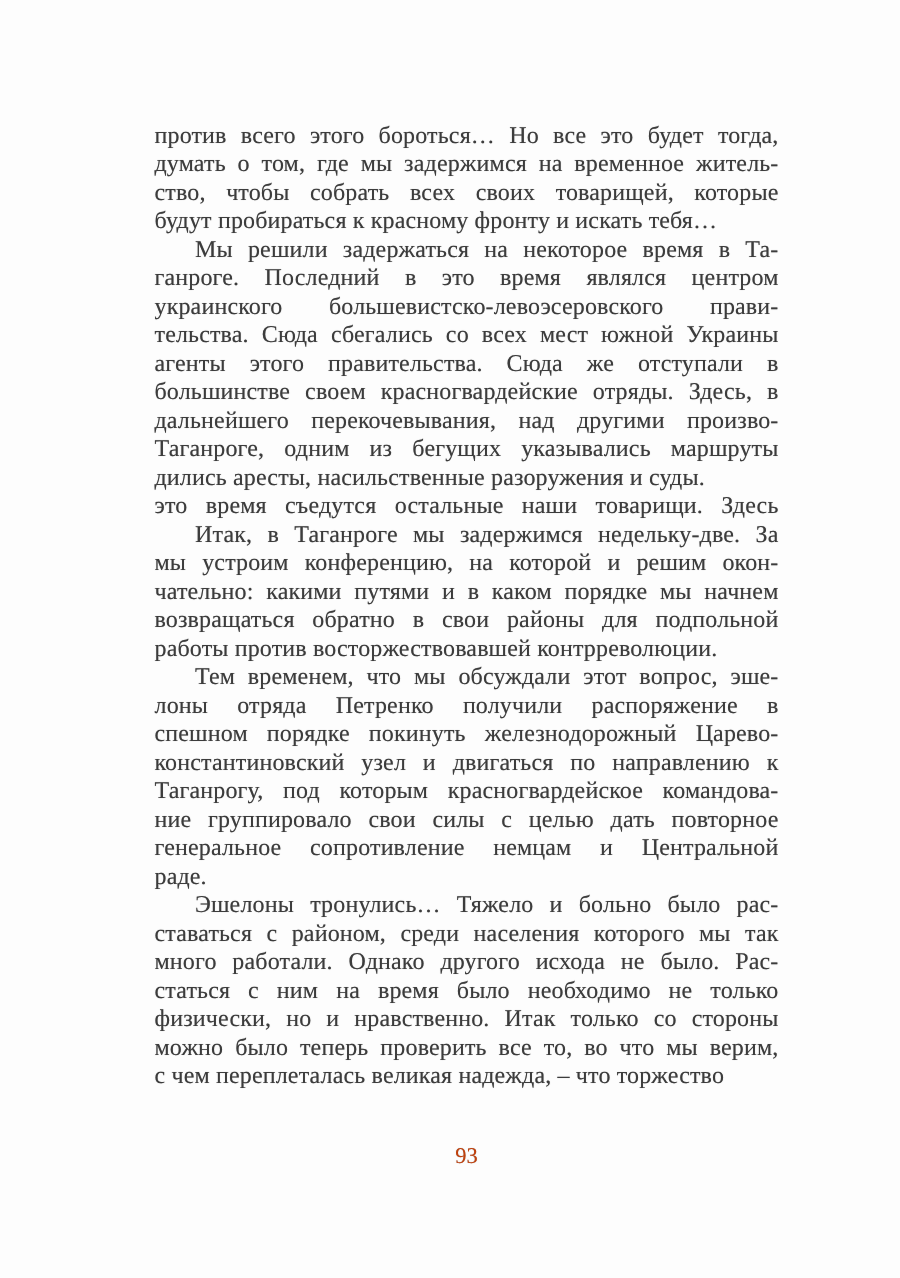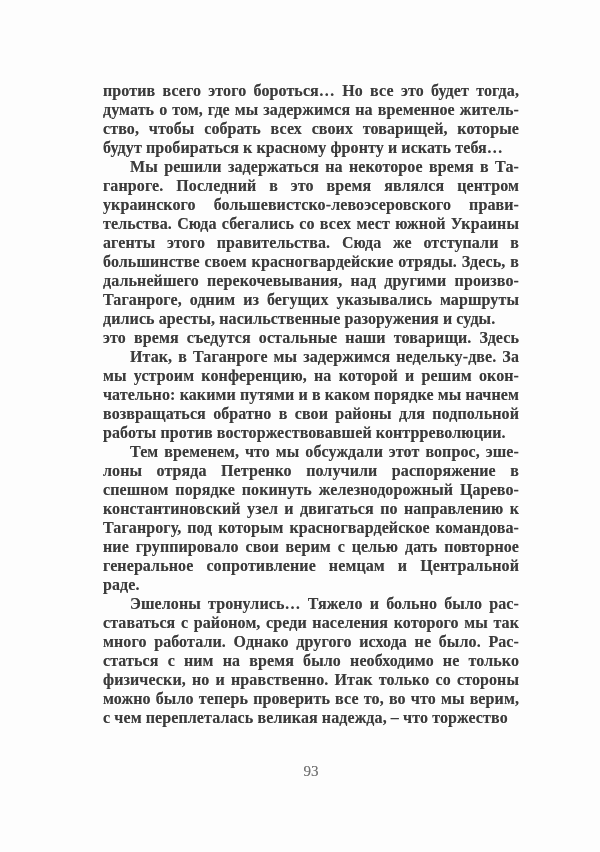--- a/index.html
+++ b/index.html
@@ -28,33 +28,32 @@
     letter-spacing: 0.1px;
     text-shadow: 0 0 0.5px rgba(70,70,70,0.55);
   }
   .paragraph { margin: 0; padding: 0; }
   .text-line {
     text-align: justify;
     text-align-last: justify;
     white-space: normal;
     height: 19px;
     overflow: visible;
-    font-weight: bold;
   }
   .text-line.last { text-align-last: left; }
   .text-line.indent { text-indent: 27px; }
   .page-number {
     position: absolute;
     left: 103px;
     top: 762px;
     width: 416px;
     text-align: center;
     font-size: 15px;
     line-height: 19px;
-    color: #737373;
+    color: #c2410c;
     text-shadow: 0 0 0.5px rgba(70,70,70,0.5);
   }
 </style>
 </head>
 <body>
 
 <div class="page">
   <main class="text-block" id="text-block">
       <div class="paragraph">
         <div class="text-line">против всего этого бороться… Но все это будет тогда,</div>
@@ -80,21 +79,21 @@
         <div class="text-line">чательно: какими путями и в каком порядке мы начнем</div>
         <div class="text-line">возвращаться обратно в свои районы для подпольной</div>
         <div class="text-line last">работы против восторжествовавшей контрреволюции.</div>
       </div>
       <div class="paragraph">
         <div class="text-line indent">Тем временем, что мы обсуждали этот вопрос, эше-</div>
         <div class="text-line">лоны отряда Петренко получили распоряжение в</div>
         <div class="text-line">спешном порядке покинуть железнодорожный Царево-</div>
         <div class="text-line">константиновский узел и двигаться по направлению к</div>
         <div class="text-line">Таганрогу, под которым красногвардейское командова-</div>
-        <div class="text-line">ние группировало свои верим с целью дать повторное</div>
+        <div class="text-line">ние группировало свои силы с целью дать повторное</div>
         <div class="text-line">генеральное сопротивление немцам и Центральной</div>
         <div class="text-line last">раде.</div>
       </div>
       <div class="paragraph">
         <div class="text-line indent">Эшелоны тронулись… Тяжело и больно было рас-</div>
         <div class="text-line">ставаться с районом, среди населения которого мы так</div>
         <div class="text-line">много работали. Однако другого исхода не было. Рас-</div>
         <div class="text-line">статься с ним на время было необходимо не только</div>
         <div class="text-line">физически, но и нравственно. Итак только со стороны</div>
         <div class="text-line">можно было теперь проверить все то, во что мы верим,</div>

